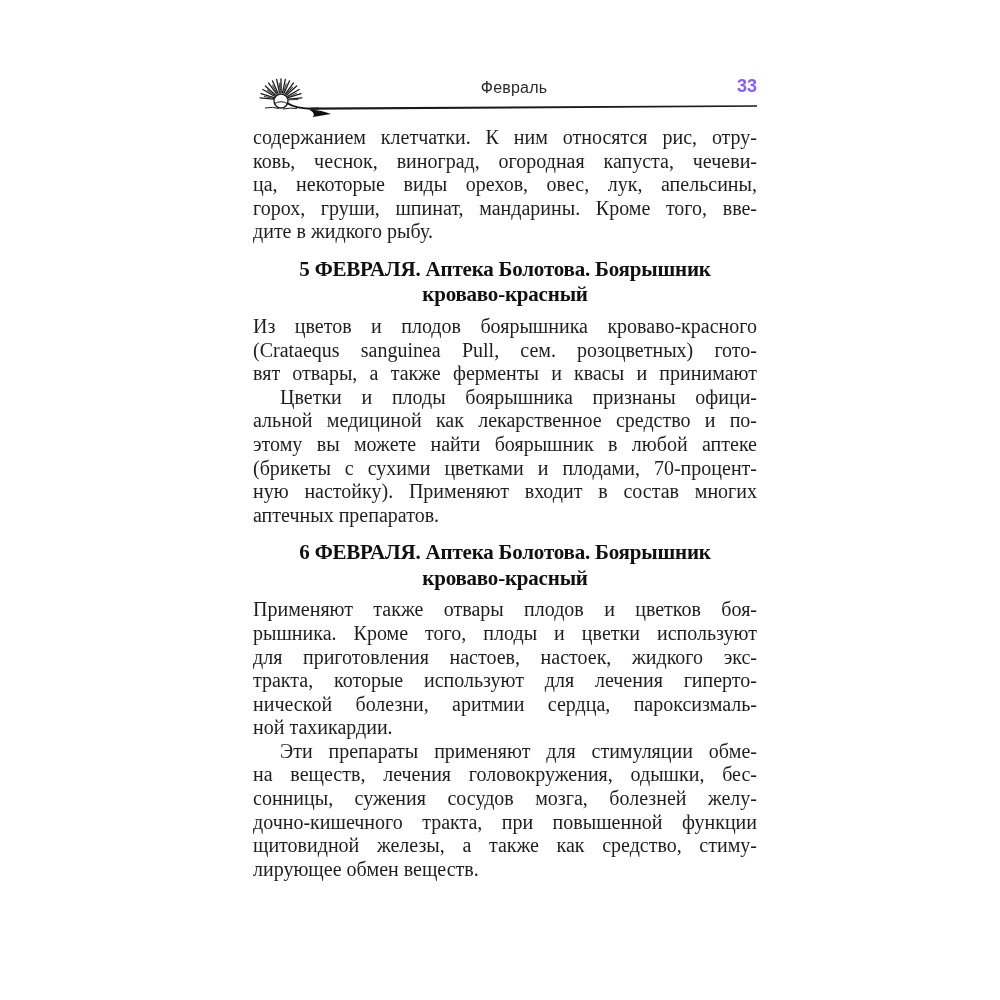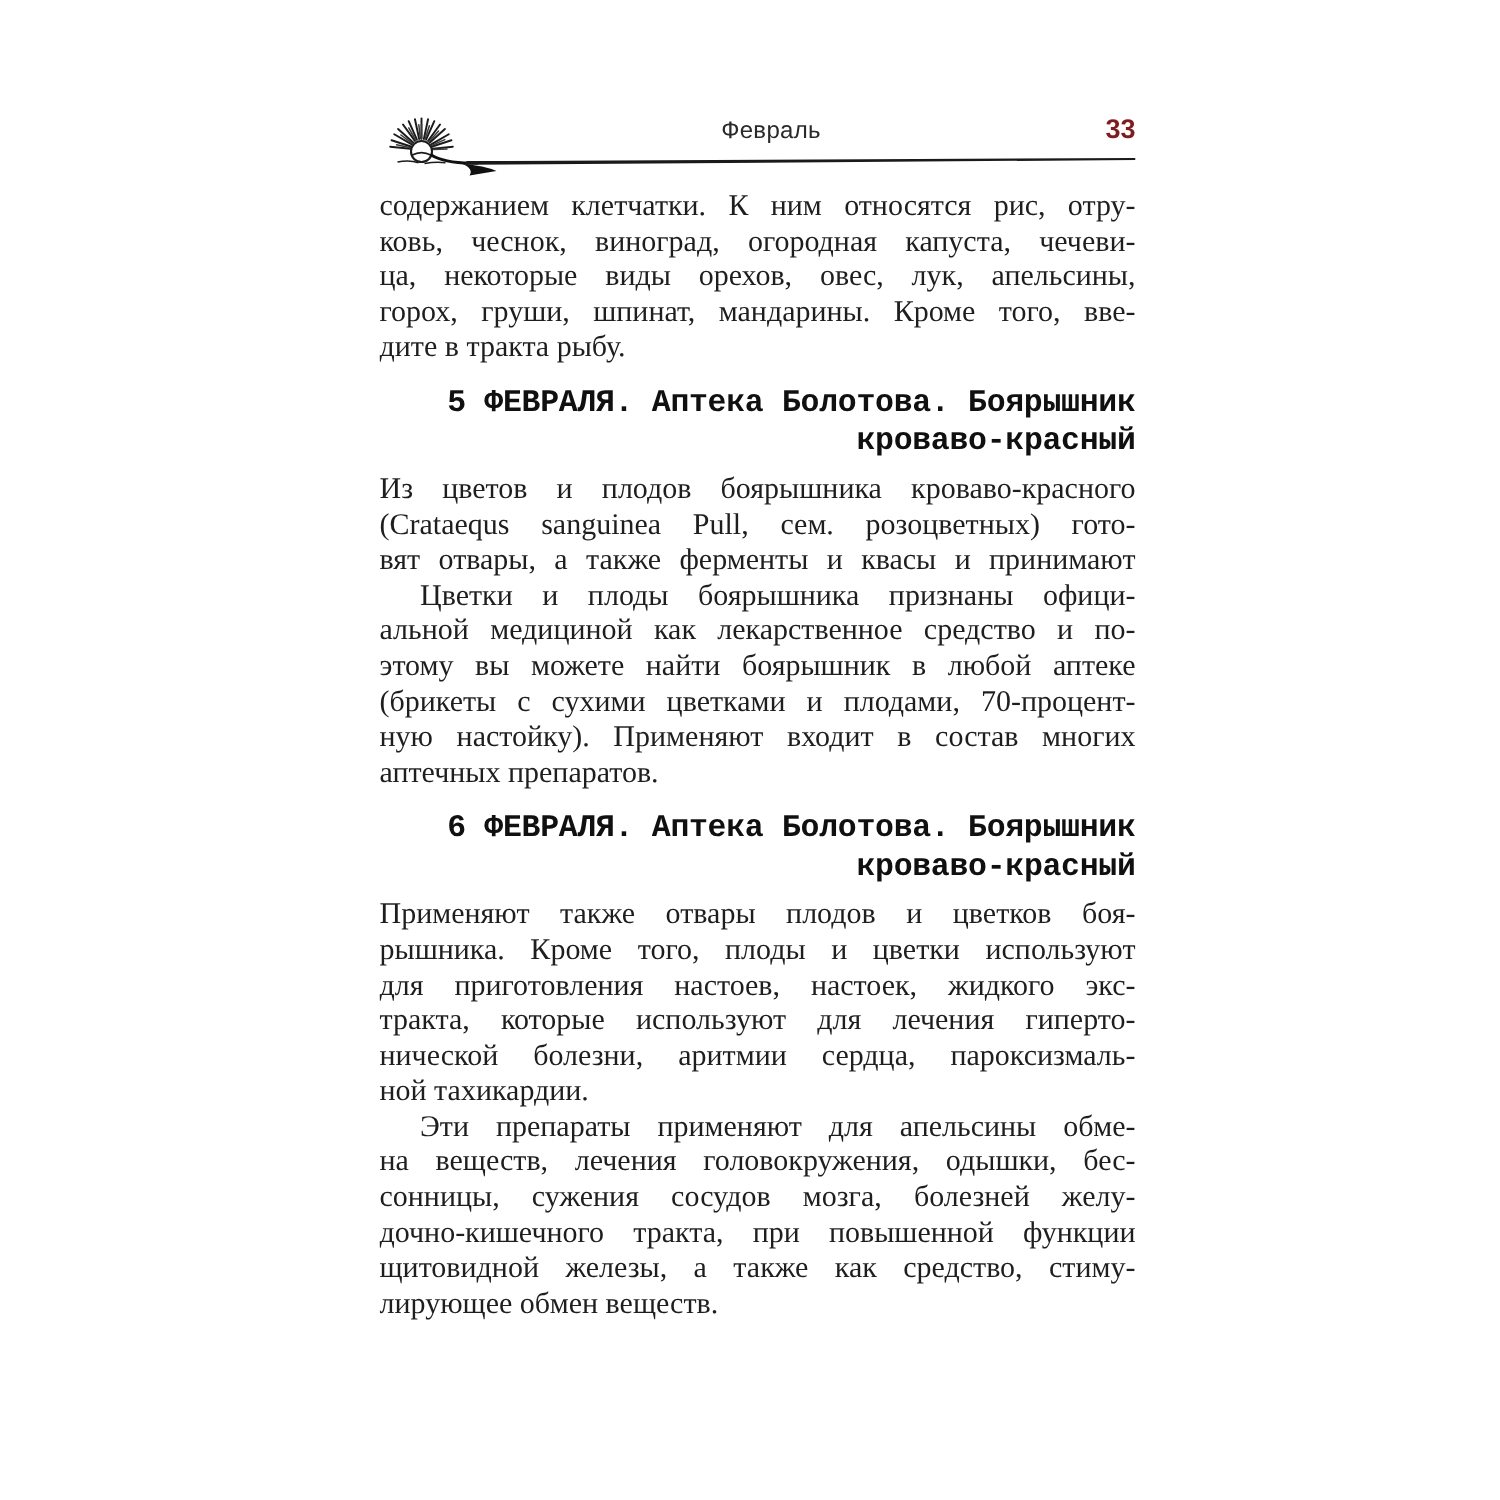--- a/index.html
+++ b/index.html
@@ -17,21 +17,21 @@
   .running-head { position: relative; height: 56px; }
   .running-title {
     position: absolute; left: 18px; right: 0; top: 17px;
     text-align: center;
     font-family: "Liberation Sans", "DejaVu Sans", sans-serif;
     font-size: 16px; color: #2a2a2a; letter-spacing: 0.2px;
   }
   .page-number {
     position: absolute; right: 0; top: 14px;
     font-family: "Liberation Sans", "DejaVu Sans", sans-serif;
-    font-weight: bold; font-size: 18px; color: #7f1d1d;
+    font-weight: bold; font-size: 18px; color: #8b5cf6;
   }
   .ornament { position: absolute; left: 0; top: 2px; }
 
   
   .text-body { margin-top: 8px; }
   .para { margin: 0; }
   .para .line {
     font-size: 20px;
     line-height: 23.6px;
     height: 23.6px;
@@ -39,27 +39,27 @@
     text-align-last: justify;
     white-space: normal;
     overflow: hidden;
   }
   .para .line.last { text-align-last: left; }
   .para .line.indent { text-indent: 27px; }
   .it { }
 
   .heading { margin: 13px 0 7px 0; }
   .heading .line {
-    font-family: Liberation Mono, monospace;
+    font-family: Liberation Serif, serif;
     font-weight: bold;
     font-size: 21px;
     line-height: 25.5px;
     color: #101010;
     letter-spacing: -0.2px;
-    text-align: right;
+    text-align: center;
   }
 </style>
 </head>
 <body>
 
 <div class="column">
 
   <div class="running-head">
 
     <svg class="ornament" width="504" height="54" viewBox="0 0 504 54">
@@ -109,21 +109,21 @@
     <div class="running-title">Февраль</div>
     <div class="page-number">33</div>
   </div>
 
   <div class="text-body">
       <div class="para">
         <div class="line">содержанием клетчатки. К ним относятся рис, отру-</div>
         <div class="line">ковь, чеснок, виноград, огородная капуста, чечеви-</div>
         <div class="line">ца, некоторые виды орехов, овес, лук, апельсины,</div>
         <div class="line">горох, груши, шпинат, мандарины. Кроме того, вве-</div>
-        <div class="line last">дите в тракта рыбу.</div>
+        <div class="line last">дите в жидкого рыбу.</div>
       </div>
       <div class="heading">
         <div class="line">5 ФЕВРАЛЯ. Аптека Болотова. Боярышник</div>
         <div class="line last">кроваво-красный</div>
       </div>
       <div class="para">
         <div class="line">Из цветов и плодов боярышника кроваво-красного</div>
         <div class="line"><span>(</span><span class="it">Crataequs sanguinea Pull</span><span>, сем. розоцветных) гото-</span></div>
         <div class="line">вят отвары, а также ферменты и квасы и принимают</div>
       </div>
@@ -141,21 +141,21 @@
       </div>
       <div class="para">
         <div class="line">Применяют также отвары плодов и цветков боя-</div>
         <div class="line">рышника. Кроме того, плоды и цветки используют</div>
         <div class="line">для приготовления настоев, настоек, жидкого экс-</div>
         <div class="line">тракта, которые используют для лечения гиперто-</div>
         <div class="line">нической болезни, аритмии сердца, пароксизмаль-</div>
         <div class="line last">ной тахикардии.</div>
       </div>
       <div class="para">
-        <div class="line indent">Эти препараты применяют для апельсины обме-</div>
+        <div class="line indent">Эти препараты применяют для стимуляции обме-</div>
         <div class="line">на веществ, лечения головокружения, одышки, бес-</div>
         <div class="line">сонницы, сужения сосудов мозга, болезней желу-</div>
         <div class="line">дочно-кишечного тракта, при повышенной функции</div>
         <div class="line">щитовидной железы, а также как средство, стиму-</div>
         <div class="line last">лирующее обмен веществ.</div>
       </div>
     </div>
 
 </div>
 

